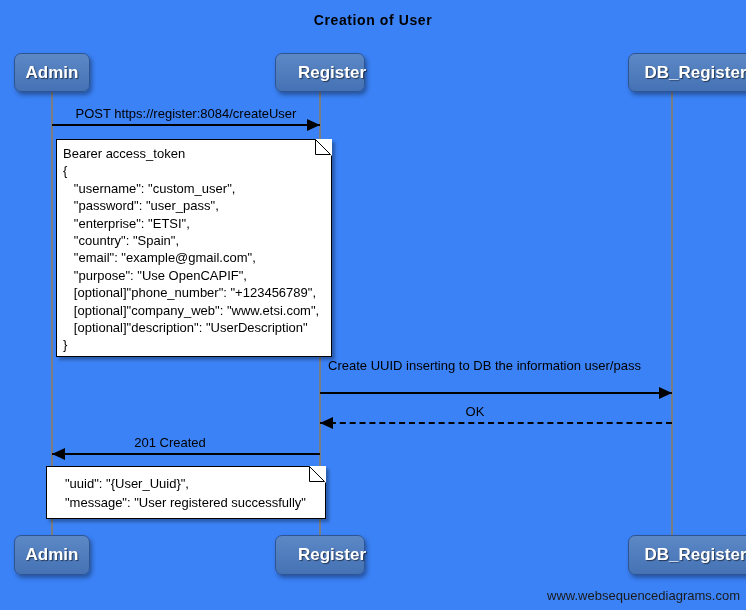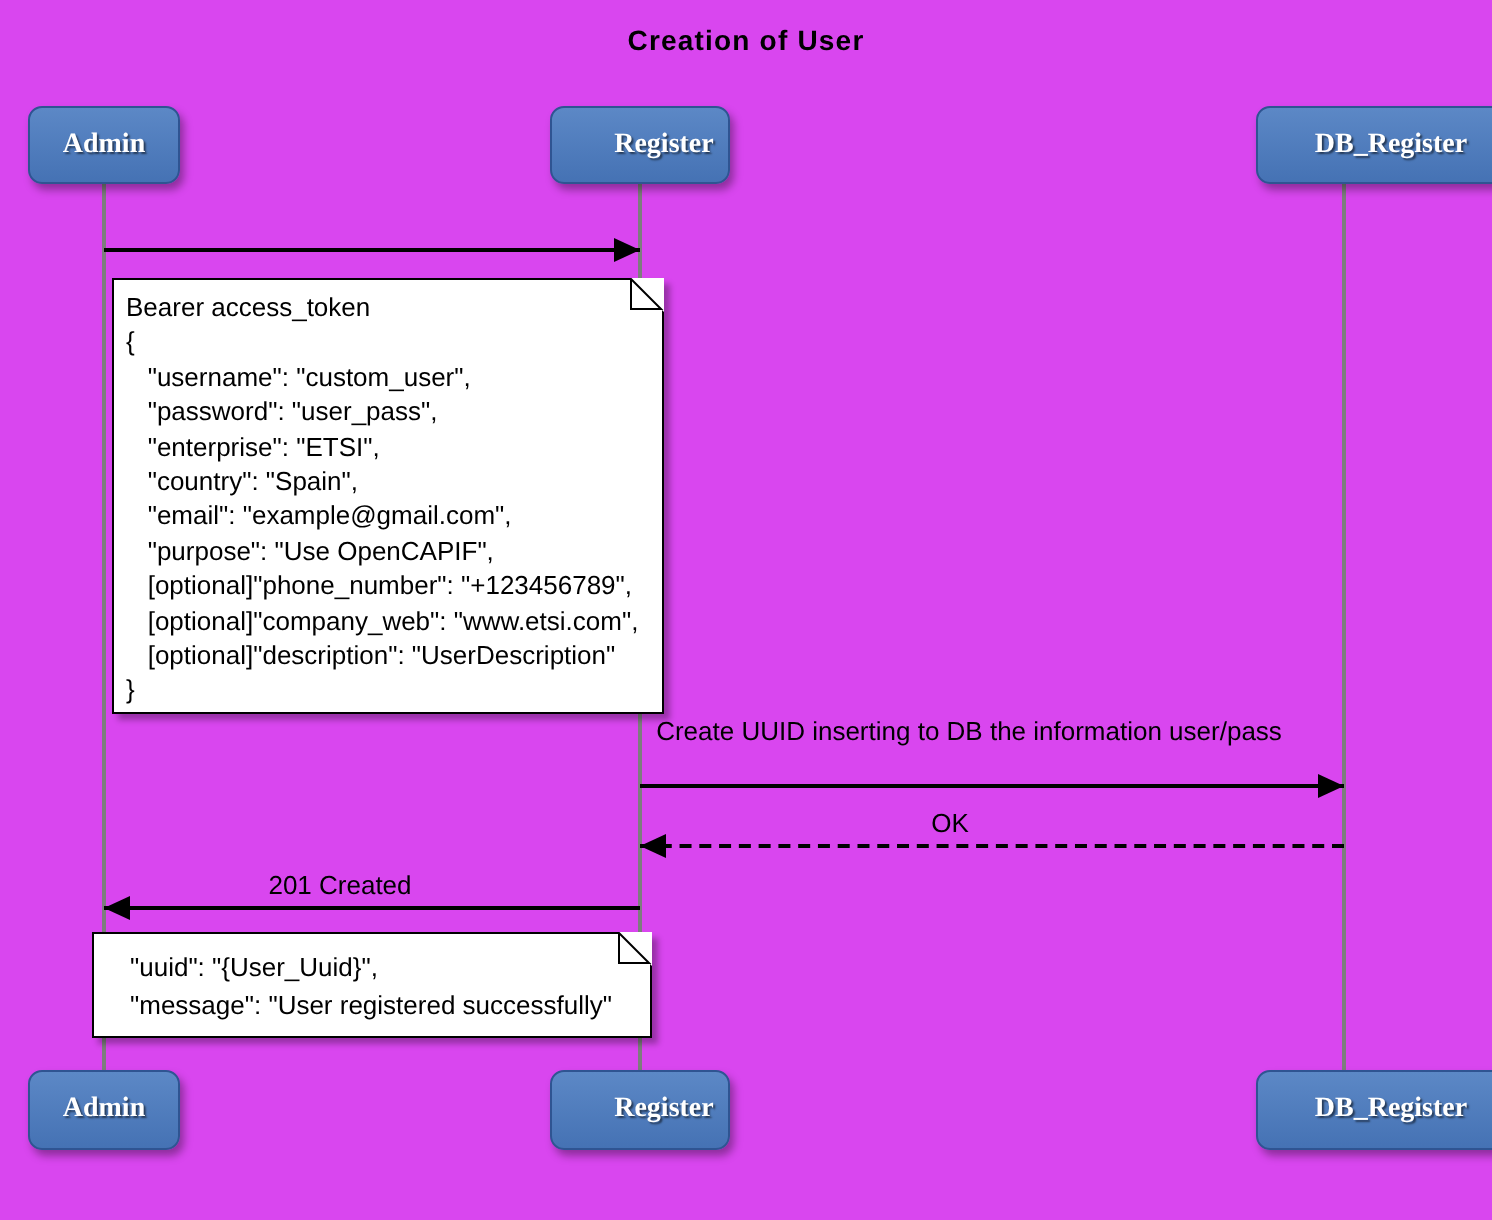--- a/index.html
+++ b/index.html
@@ -1,20 +1,20 @@
 <!DOCTYPE html>
 <html><head>
 <meta charset="utf-8">
 <style>
   html, body { margin: 0; padding: 0; background: #ffffff; }
   .diagram {
     position: relative;
     width: 746px;
     height: 610px;
-    background: #d946ef;
+    background: #3b82f6;
     font-family: "Liberation Sans", sans-serif;
     overflow: hidden;
   }
   .title {
     position: absolute;
     top: 12px; left: 0; width: 746px;
     text-align: center;
     font-size: 14px;
     font-weight: bold;
     letter-spacing: 0.6px;
@@ -34,29 +34,28 @@
   .ll-db       { left: 671px; }
 
   
   .actor {
     position: absolute;
     box-sizing: border-box;
     border: 1px solid #2f5492;
     border-radius: 7px;
     background: linear-gradient(#5c88c6, #4572b4);
     color: #ffffff;
-    font-size: 14px;
+    font-size: 17px;
     font-weight: bold;
     text-shadow: 1px 1px 1px rgba(0,0,0,0.55);
     display: flex;
     align-items: center;
     justify-content: center;
     box-shadow: 2px 3px 4px rgba(0,0,0,0.35);
     z-index: 4;
-    font-family: Liberation Serif, serif;
   }
   .row-top    { top: 53px;  height: 39px; }
   .row-bottom { top: 535px; height: 40px; }
   .col-admin    { left: 14px;  width: 76px; }
   .col-register { left: 275px; width: 90px; padding-left: 24px; }
   .col-db       { left: 612px; width: 135px; margin-left: 16px; }
 
   
   .msg { position: absolute; height: 14px; z-index: 2; }
   .msg .shaft {
@@ -136,20 +135,21 @@
   <div class="title">Creation of User</div>
 
   <div class="lifeline ll-admin"></div>
   <div class="lifeline ll-register"></div>
   <div class="lifeline ll-db"></div>
 
   <div class="actor row-top col-admin">Admin</div>
   <div class="actor row-top col-register">Register</div>
   <div class="actor row-top col-db">DB_Register</div>
 
+  <div class="msg-label l1">POST https://register:8084/createUser</div>
   <div class="msg a1">
     <div class="shaft"></div>
     <div class="head right"></div>
   </div>
 
   <div class="note n1">
     <svg class="fold" width="17" height="17" viewBox="0 0 17 17">
       <polygon points="0,0 17,0 17,17" fill="#ffffff" stroke="none"></polygon>
       <polygon points="0.5,0.5 15.5,15.5 0.5,15.5" fill="#ffffff" stroke="#000000" stroke-width="1"></polygon>
     </svg>
@@ -191,14 +191,15 @@
       <polygon points="0.5,0.5 15.5,15.5 0.5,15.5" fill="#ffffff" stroke="#000000" stroke-width="1"></polygon>
     </svg>
     <div class="note-line">"uuid": "{User_Uuid}",</div>
     <div class="note-line">"message": "User registered successfully"</div>
   </div>
 
   <div class="actor row-bottom col-admin">Admin</div>
   <div class="actor row-bottom col-register">Register</div>
   <div class="actor row-bottom col-db">DB_Register</div>
 
+  <div class="footer">www.websequencediagrams.com</div>
 
 </div>
 
 </body></html>

